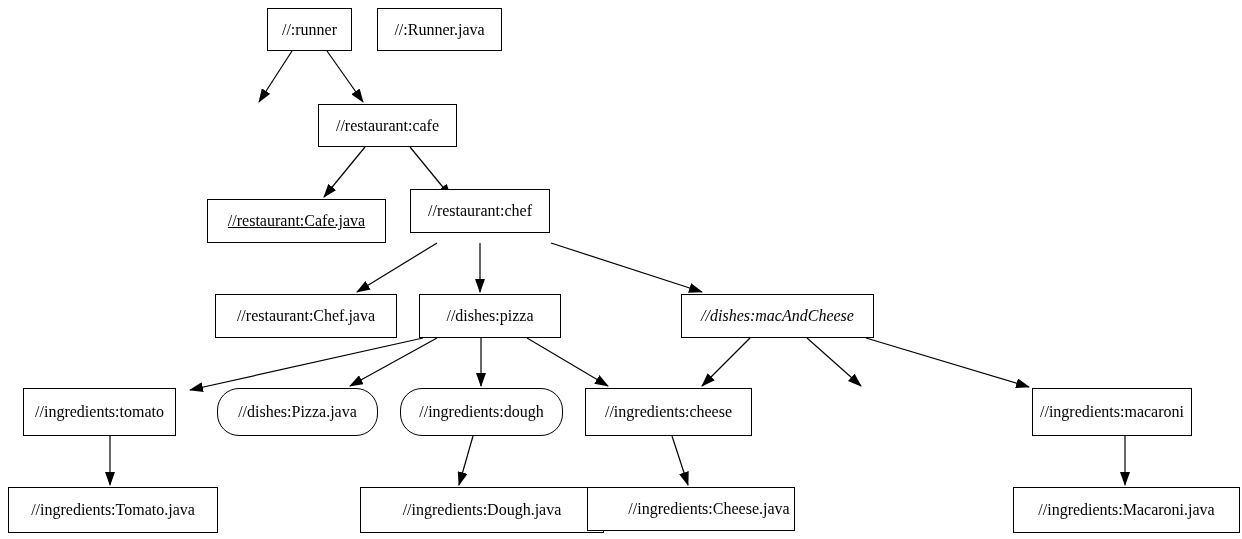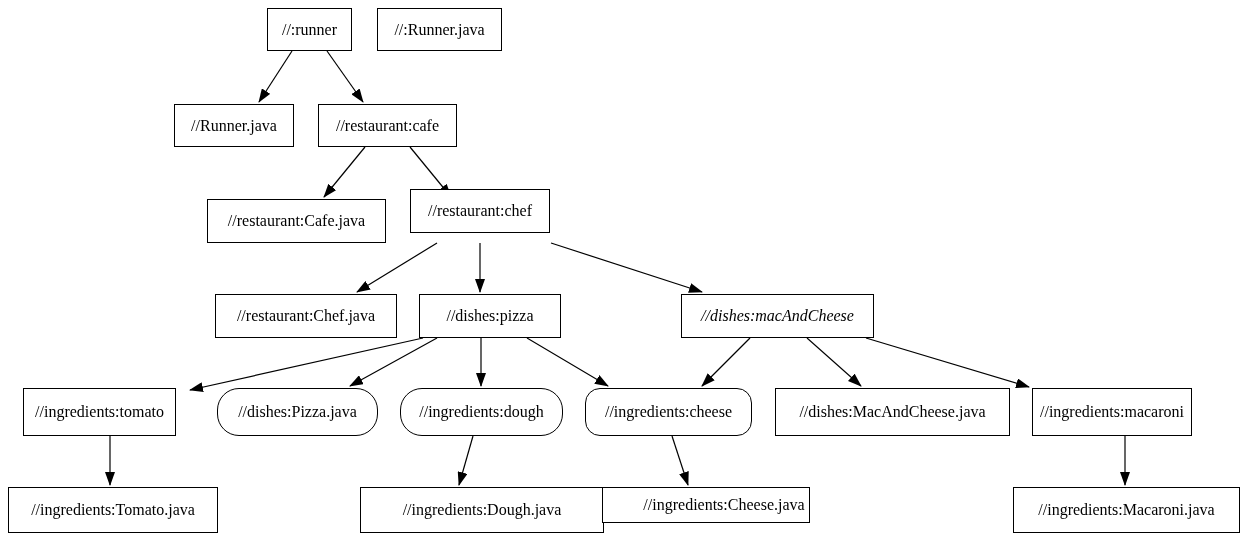--- a/index.html
+++ b/index.html
@@ -71,27 +71,24 @@
         <line x1="1125" y1="436" x2="1125" y2="485" marker-end="url(#arrowhead)"></line>
       </g>
   </svg>
   <div class="node-layer">
       <div class="node" style="left: 267px; top: 8px; width: 85px; height: 43px;">
         <span>//:runner</span>
       </div>
       <div class="node" style="left: 377px; top: 8px; width: 125px; height: 43px;">
         <span>//:Runner.java</span>
       </div>
-      <div class="node" style="left: 174px; top: 104px; width: 120px; height: 43px;">
-        <span>//Runner.java</span>
-      </div>
       <div class="node" style="left: 318px; top: 104px; width: 139px; height: 43px;">
         <span>//restaurant:cafe</span>
       </div>
-      <div class="node" style="left: 207px; top: 199px; width: 179px; height: 44px;">
+      <div class="node" style="left: 207px; top: 199px; width: 179px; height: 44px; text-decoration: underline;">
         <span>//restaurant:Cafe.java</span>
       </div>
       <div class="node" style="left: 410px; top: 189px; width: 140px; height: 44px;">
         <span>//restaurant:chef</span>
       </div>
       <div class="node" style="left: 215px; top: 294px; width: 182px; height: 44px;">
         <span>//restaurant:Chef.java</span>
       </div>
       <div class="node" style="left: 419px; top: 294px; width: 142px; height: 44px;">
         <span>//dishes:pizza</span>
@@ -101,35 +98,32 @@
       </div>
       <div class="node" style="left: 23px; top: 388px; width: 153px; height: 48px;">
         <span>//ingredients:tomato</span>
       </div>
       <div class="node" style="left: 217px; top: 388px; width: 161px; height: 48px; border-radius: 22px;">
         <span>//dishes:Pizza.java</span>
       </div>
       <div class="node" style="left: 400px; top: 388px; width: 163px; height: 48px; border-radius: 22px;">
         <span>//ingredients:dough</span>
       </div>
-      <div class="node" style="left: 585px; top: 388px; width: 167px; height: 48px; border-radius: 15px;">
+      <div class="node" style="left: 585px; top: 388px; width: 167px; height: 48px;">
         <span>//ingredients:cheese</span>
-      </div>
-      <div class="node" style="left: 775px; top: 388px; width: 235px; height: 48px;">
-        <span>//dishes:MacAndCheese.java</span>
       </div>
       <div class="node" style="left: 1032px; top: 388px; width: 160px; height: 48px;">
         <span>//ingredients:macaroni</span>
       </div>
       <div class="node" style="left: 8px; top: 487px; width: 210px; height: 46px;">
         <span>//ingredients:Tomato.java</span>
       </div>
       <div class="node" style="left: 360px; top: 487px; width: 244px; height: 46px;">
         <span>//ingredients:Dough.java</span>
       </div>
-      <div class="node" style="left: 602px; top: 487px; width: 208px; height: 36px; padding-left: 36px;">
+      <div class="node" style="left: 587px; top: 487px; width: 208px; height: 44px; padding-left: 36px;">
         <span>//ingredients:Cheese.java</span>
       </div>
       <div class="node" style="left: 1013px; top: 487px; width: 227px; height: 46px;">
         <span>//ingredients:Macaroni.java</span>
       </div>
     </div>
 </div>
 
 </body></html>

